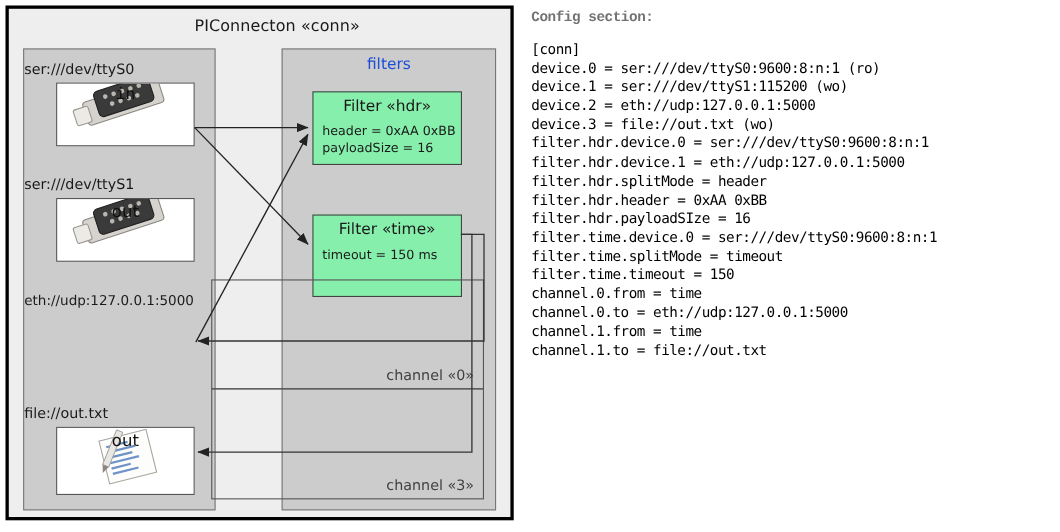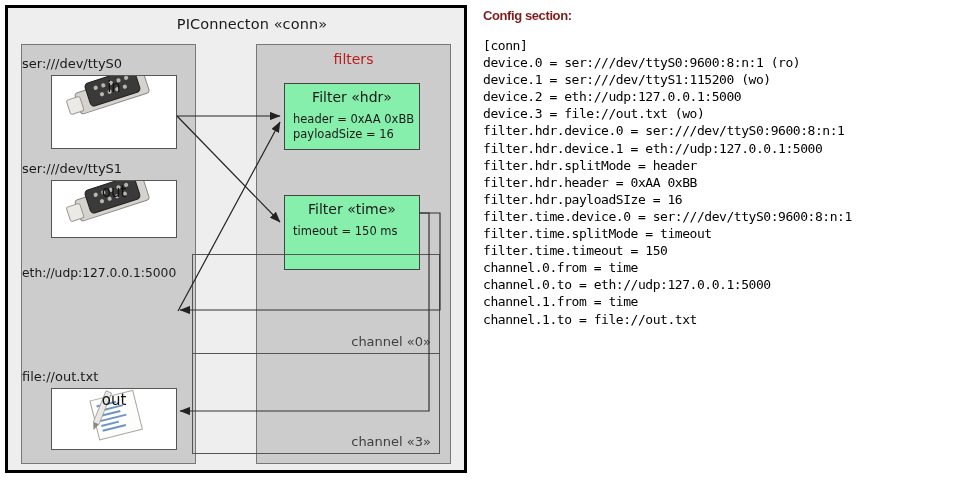--- a/index.html
+++ b/index.html
@@ -58,21 +58,21 @@
     width: 195px;
     height: 420px;
   }
   #filters-title {
     position: absolute;
     left: 0;
     top: 6px;
     width: 100%;
     text-align: center;
     font-size: 14px;
-    color: #b91c1c;
+    color: #1d4ed8;
   }
 
   
   .device-label {
     position: absolute;
     width: 100%;
     text-align: left;
     font-size: 13px;
     color: #1a1a1a;
     left: 0;
@@ -153,24 +153,24 @@
   }
 
   
   #config-section {
     position: absolute;
     left: 483px;
     top: 8px;
     width: 476px;
   }
   #config-heading {
-    font-family: Liberation Sans, sans-serif;
+    font-family: Liberation Mono, monospace;
     font-size: 13px;
     font-weight: bold;
-    color: #7f1d1d;
+    color: #737373;
     margin-bottom: 14px;
     letter-spacing: -0.4px;
   }
   #config-body {
     font-family: "DejaVu Sans Mono", monospace;
     font-size: 13px;
     line-height: 17.1px;
     color: #000000;
     white-space: pre;
     letter-spacing: -0.45px;
@@ -179,21 +179,21 @@
 </head>
 <body>
 
 <div id="diagram-frame">
 
   <div id="diagram-title">PIConnecton «conn»</div>
 
   <div class="panel" id="devices-panel">
 
     <div class="device-label" style="top:11px;">ser:///dev/ttyS0</div>
-    <div class="device-box" style="left:29px; top:30px; width:126px; height:74px;">
+    <div class="device-box" style="left:29px; top:30px; width:126px; height:58px;font-family:Liberation Mono, monospace;">
       <div class="device-io">in</div>
       <svg width="124" height="56" viewBox="0 0 124 56" style="position:absolute;left:0;top:0;">
         <g transform="translate(20,10) rotate(-18)">
           <rect x="0" y="8" width="72" height="22" rx="3" fill="#d6d3ce" stroke="#8a8781" stroke-width="1"></rect>
           <rect x="12" y="2" width="52" height="24" rx="4" fill="#3a3a3a" stroke="#202020" stroke-width="1"></rect>
           <circle cx="22" cy="9" r="2.1" fill="#b9b6b0"></circle>
           <circle cx="30" cy="9" r="2.1" fill="#b9b6b0"></circle>
           <circle cx="38" cy="9" r="2.1" fill="#b9b6b0"></circle>
           <circle cx="46" cy="9" r="2.1" fill="#b9b6b0"></circle>
           <circle cx="54" cy="9" r="2.1" fill="#b9b6b0"></circle>

